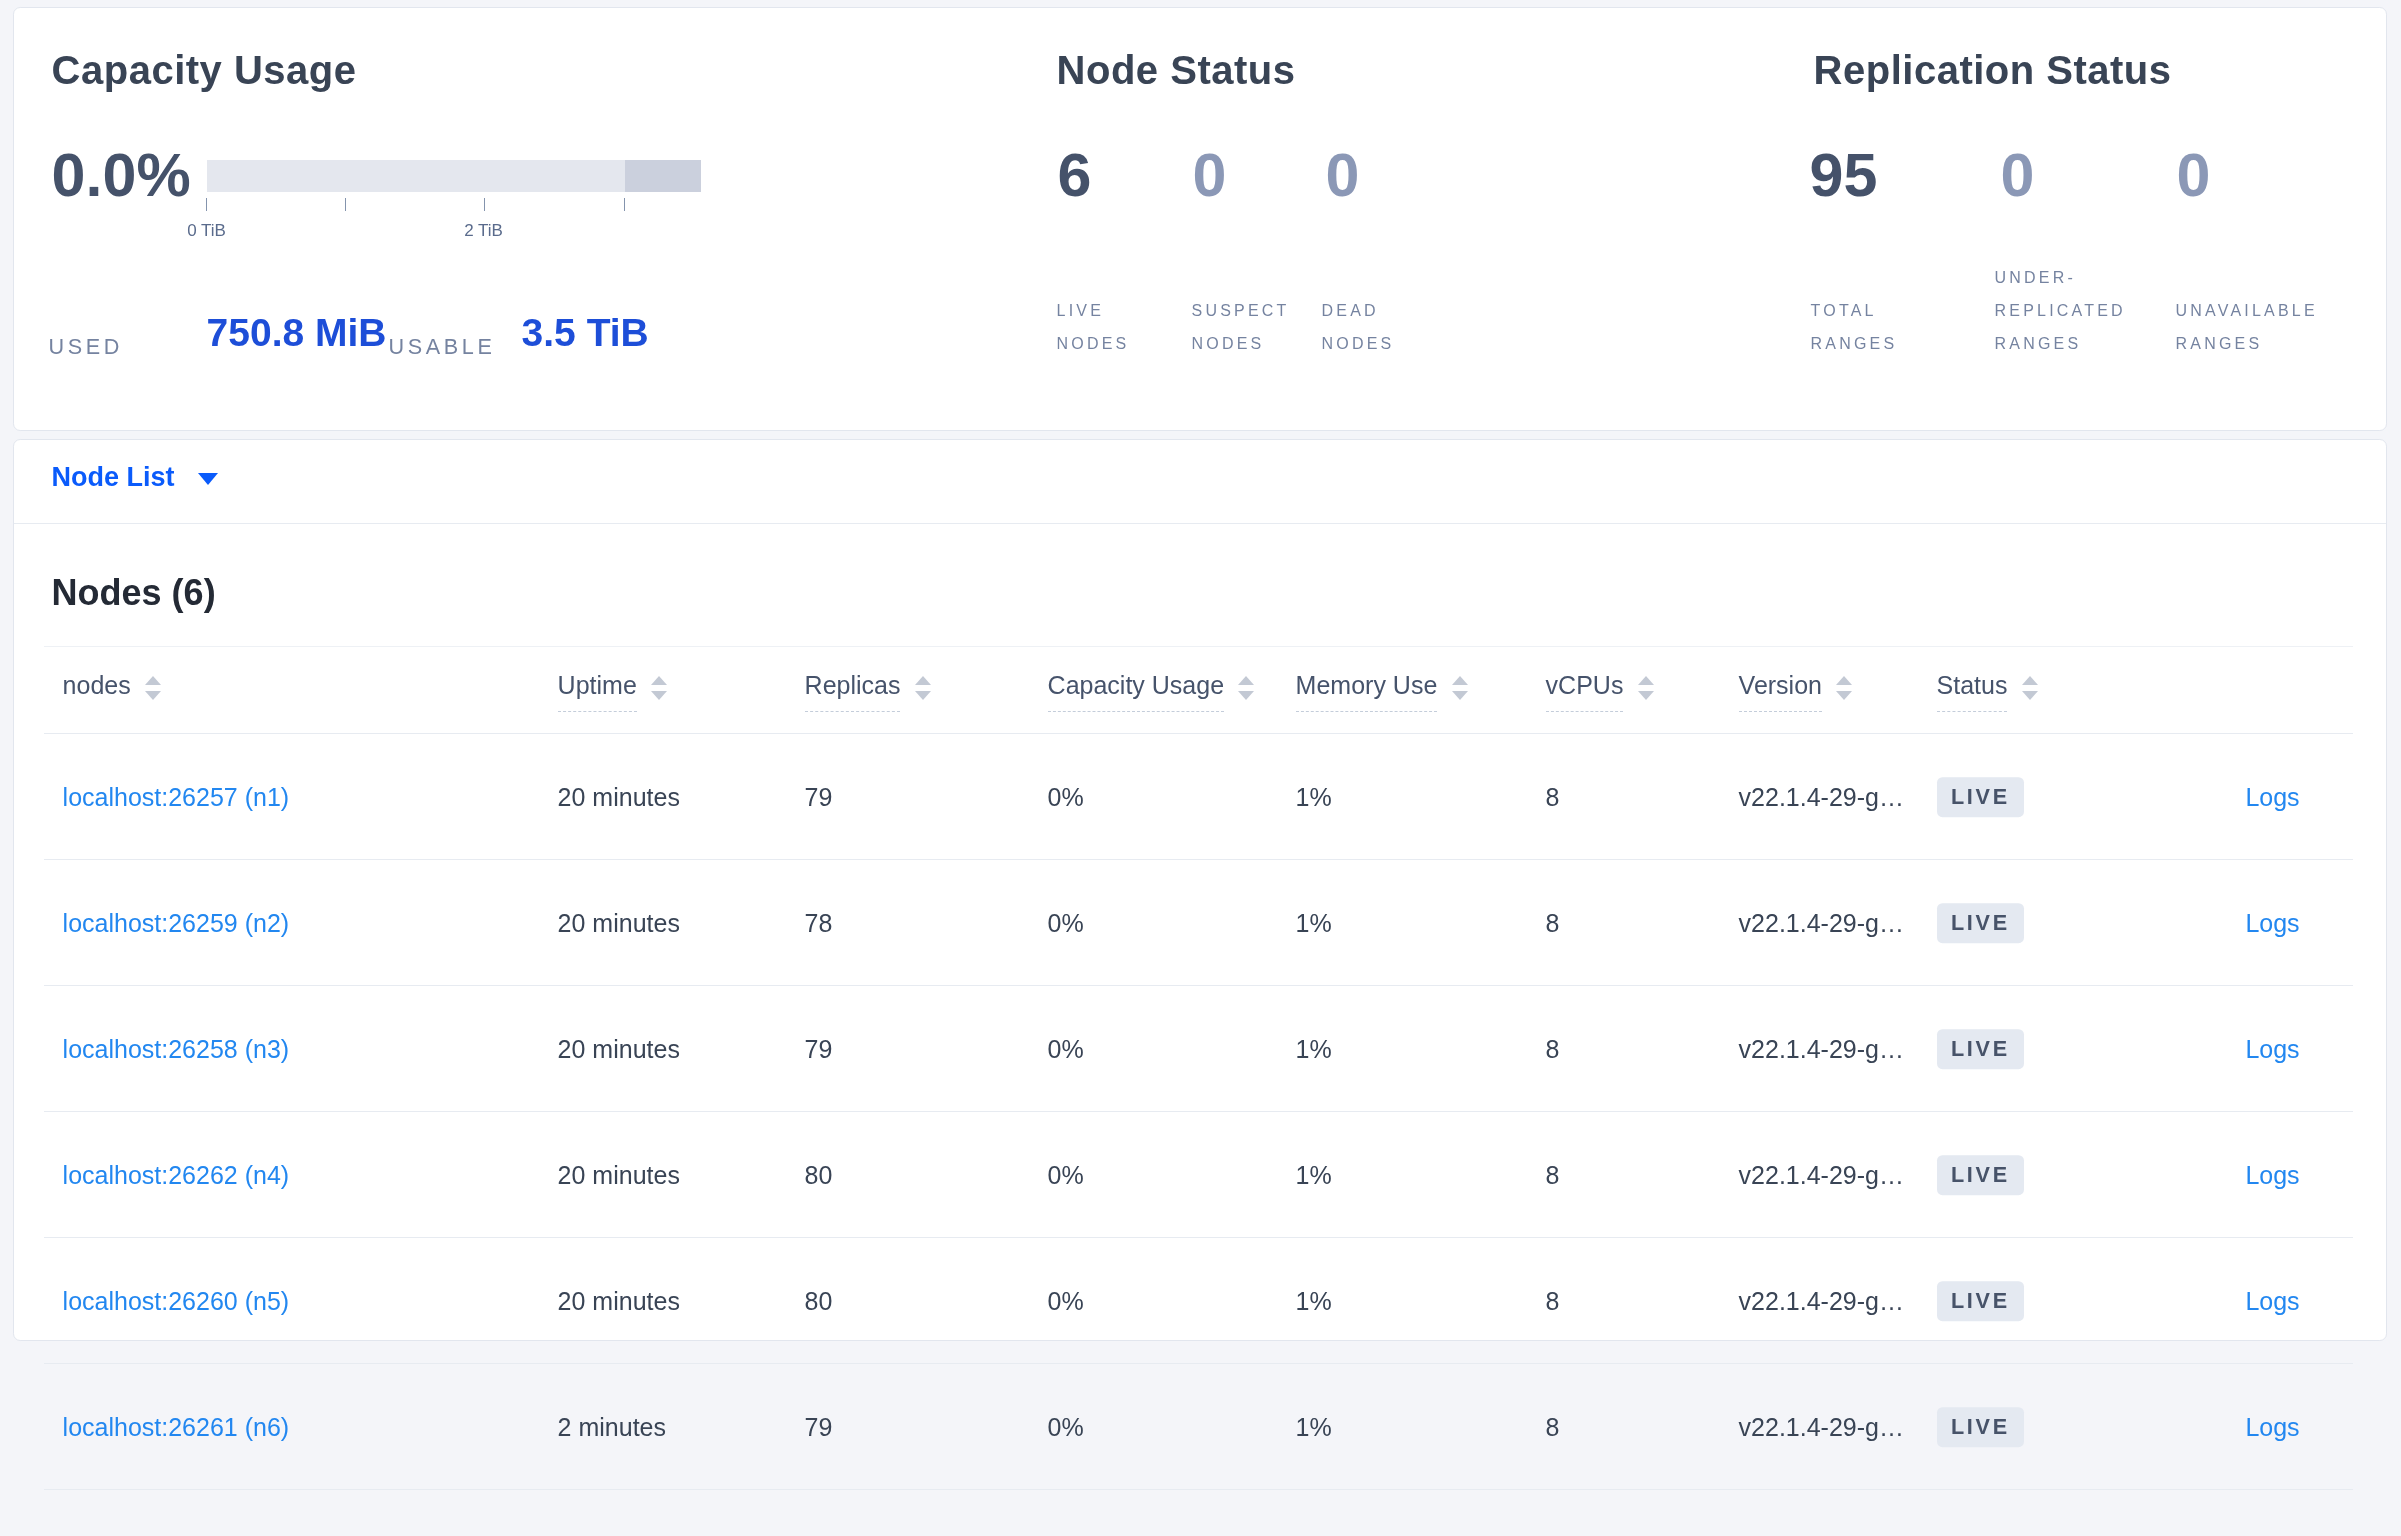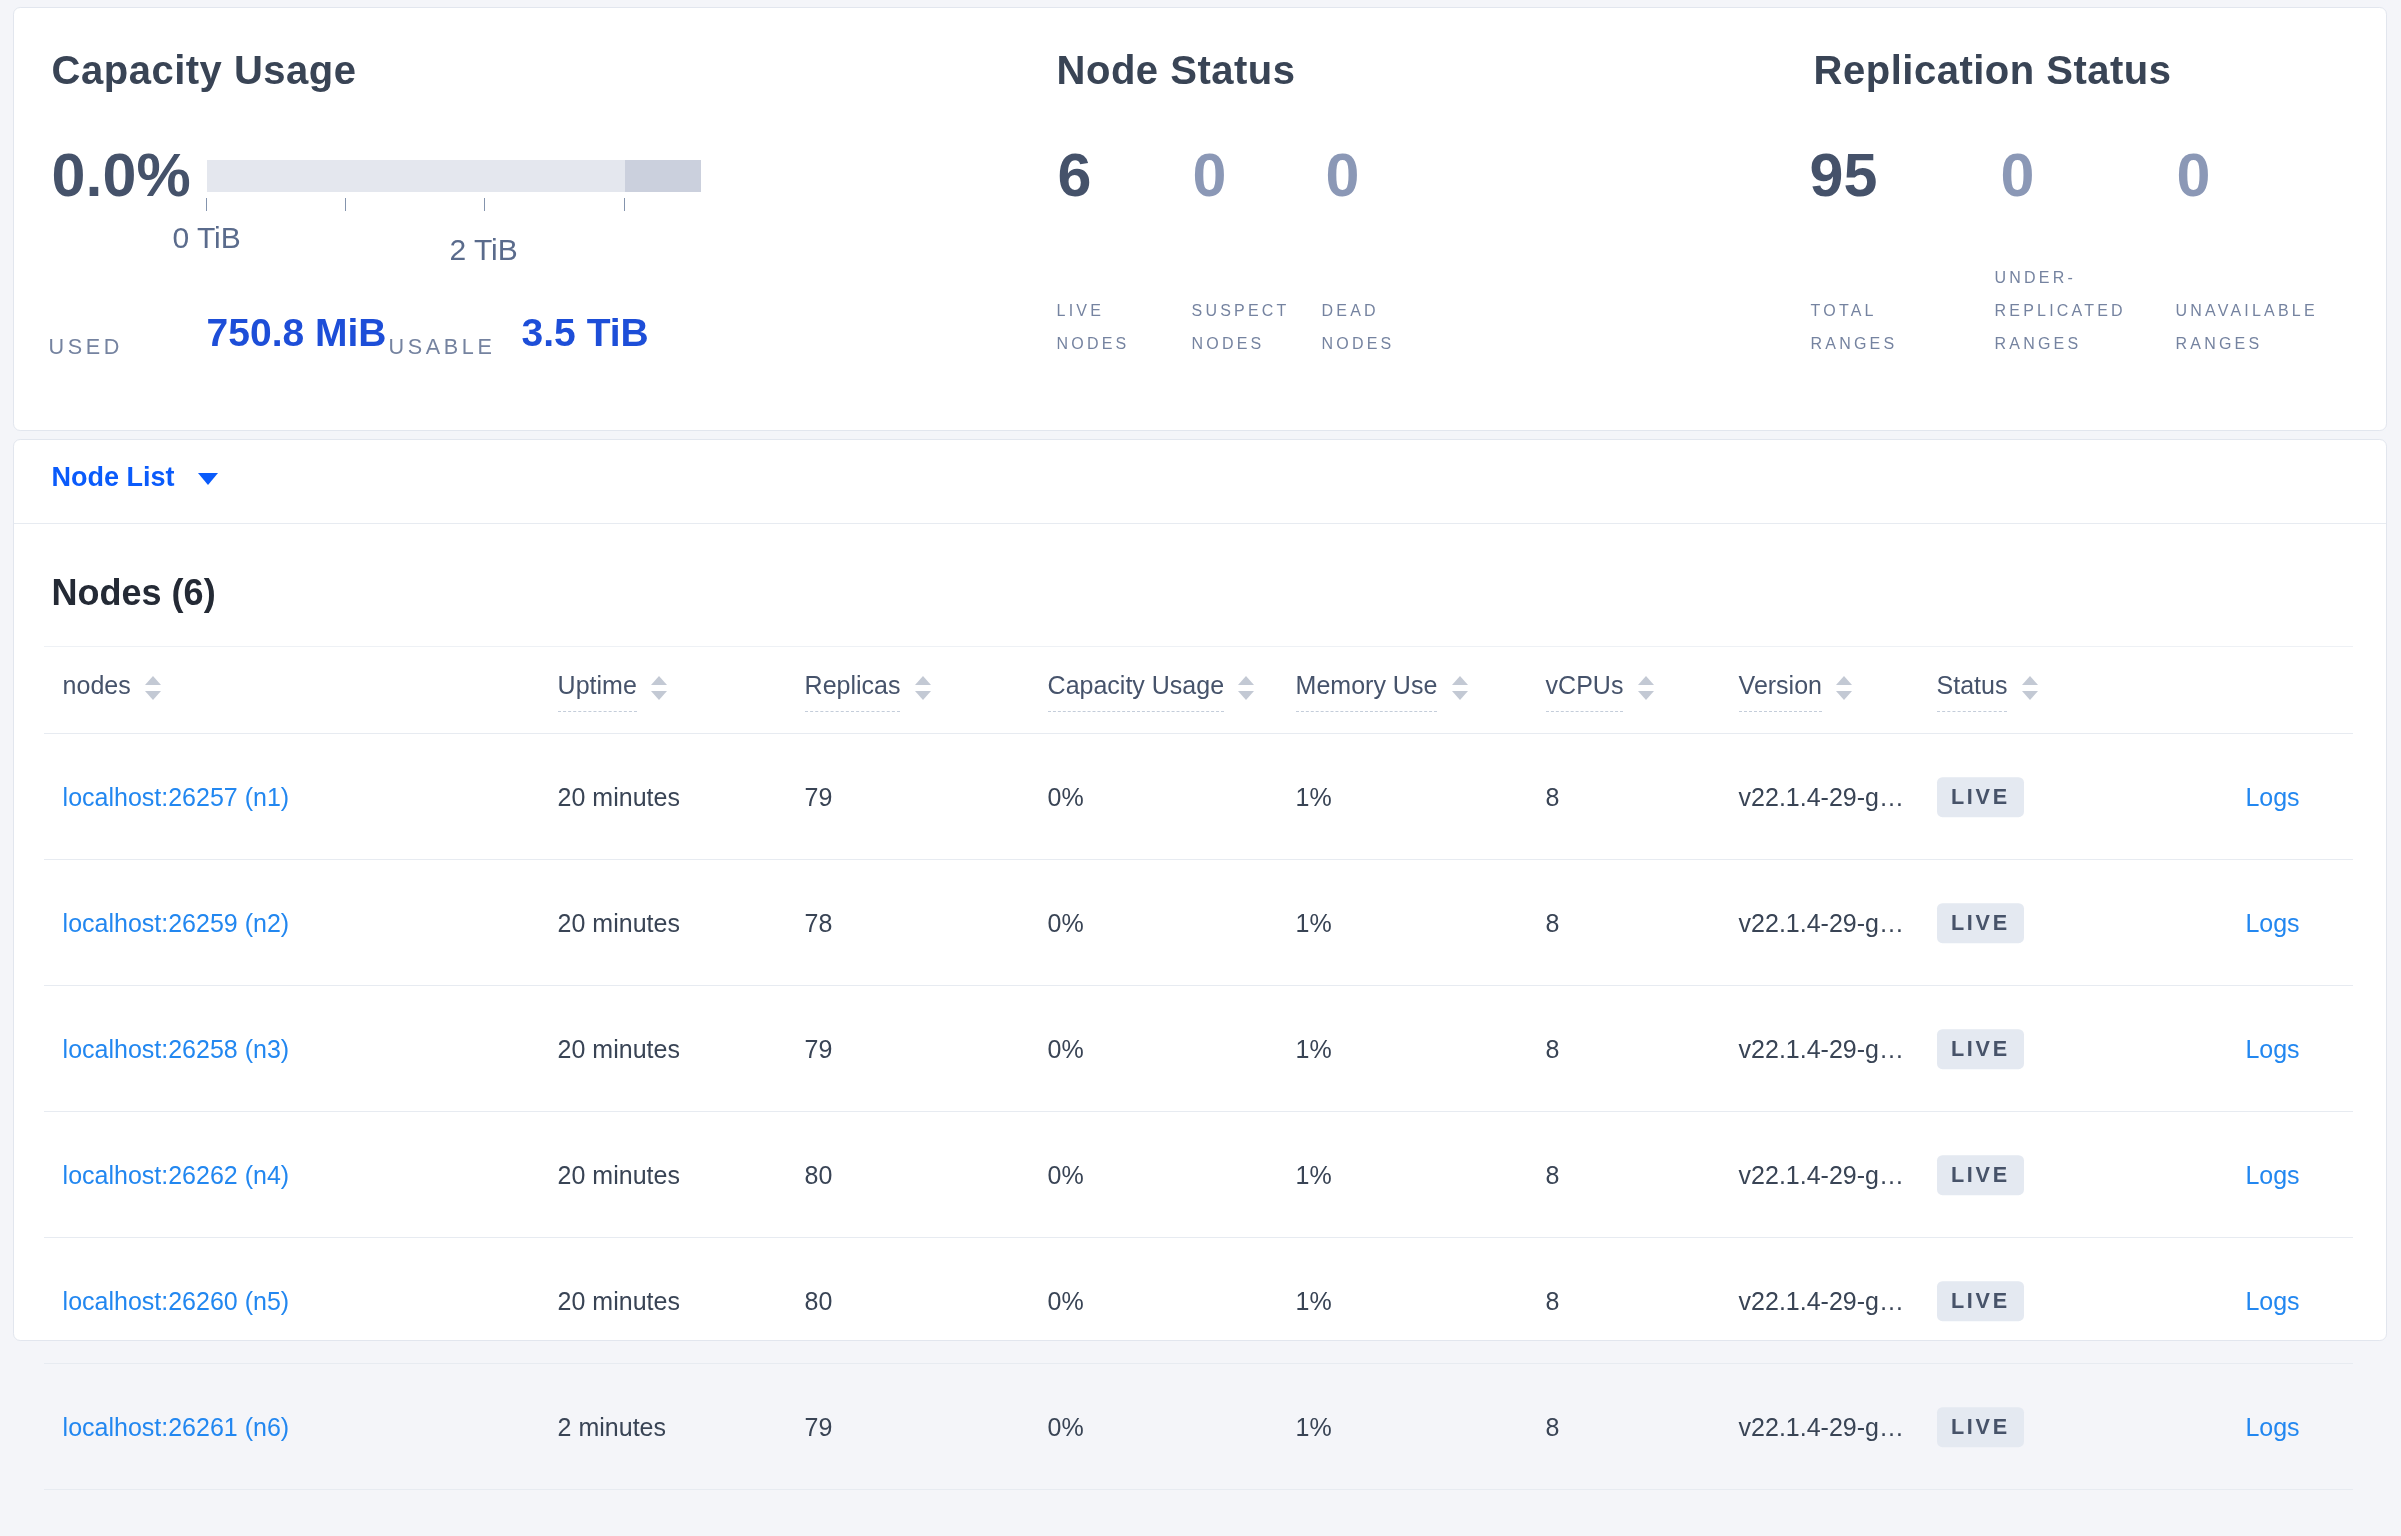--- a/index.html
+++ b/index.html
@@ -37,23 +37,23 @@
   .big-number.dim { color: #8b98b6; }
 
   
   .cap-bar { position: absolute; left: 193px; top: 152px; width: 494px; height: 32px; display: flex; }
   .cap-bar-light { width: 418px; height: 100%; background: #e4e7ee; }
   .cap-bar-dark  { width: 76px;  height: 100%; background: #cbd0dd; }
   .tick { position: absolute; top: 190px; width: 1.8px; height: 12.6px; background: #8494ad; }
   .tick-0 { left: 192px; } .tick-1 { left: 331px; } .tick-2 { left: 470px; } .tick-3 { left: 610px; }
   .axis-label {
     position: absolute; top: 213px; width: 108px; text-align: center;
-    font-size: 30px; color: #5a6b8c; white-space: nowrap;
-  }
-  .axis-0 { left: 139px; } .axis-2 { left: 416px; margin-top: 12px; }
+    font-size: 17px; color: #5a6b8c; white-space: nowrap;
+  }
+  .axis-0 { left: 139px; } .axis-2 { left: 416px; }
 
   .kv-label {
     position: absolute; top: 326px;
     font-size: 21.6px; letter-spacing: 3.6px; color: #7583a0; white-space: nowrap;
   }
   .kv-value {
     position: absolute; top: 303px;
     font-size: 39px; font-weight: 600; color: #1d4ed8; white-space: nowrap;
   }
   .kv-used-label   { left: 35px; }

